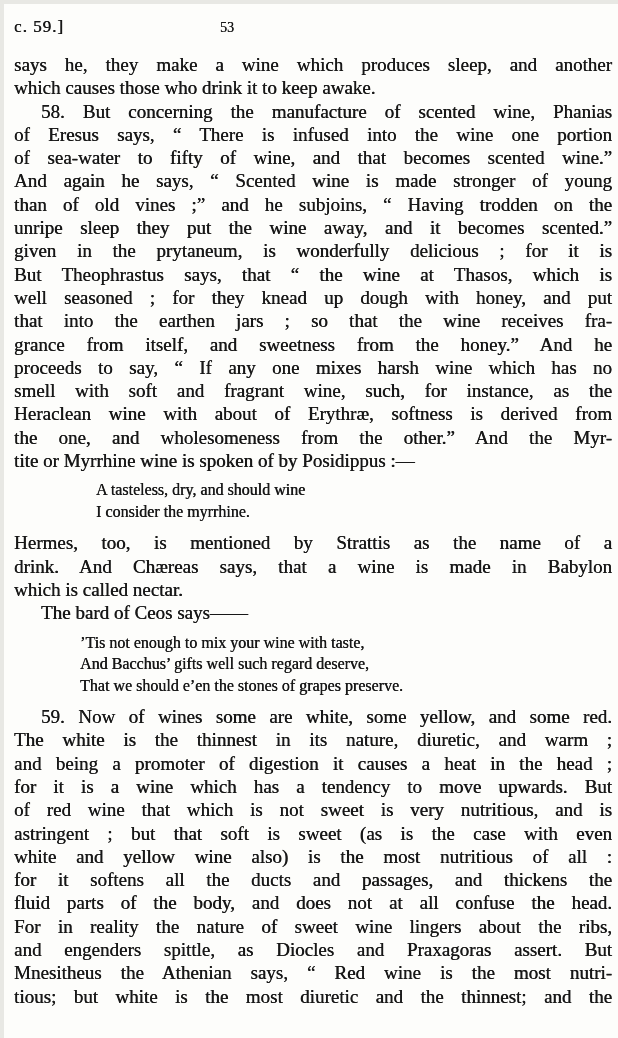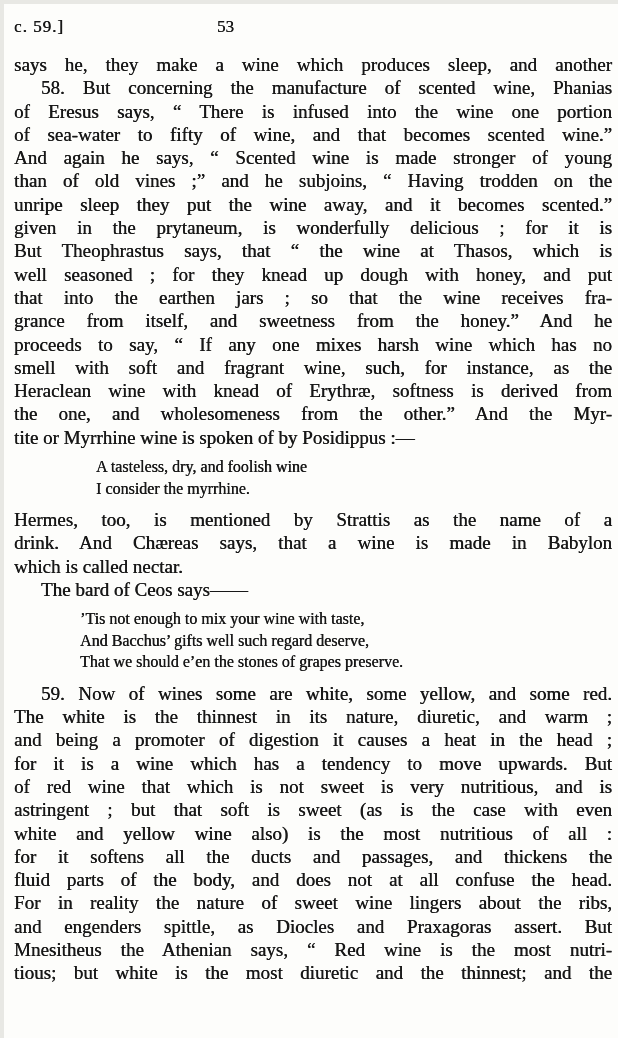--- a/index.html
+++ b/index.html
@@ -31,21 +31,21 @@
     text-align: center;
     font-size: 14.5px;
     font-weight: bold;
     letter-spacing: 2.2px;
     word-spacing: 7px;
     white-space: nowrap;
   }
   .header-right {
     width: 110px;
     text-align: right;
-    font-size: 17px;
+    font-size: 14px;
   }
   .body-text {
     margin-top: 16px;
     font-size: 19px;
     line-height: 23.3px;
   }
   .para { margin: 0; }
   .line {
     text-align: justify;
     text-align-last: justify;
@@ -70,41 +70,42 @@
 <body>
 
 <div class="page">
   <div class="header">
     <span class="header-left">c. 59.]</span>
     <span class="header-right">53</span>
   </div>
   <div class="body-text">
       <div class="para prose">
         <div class="line">says he, they make a wine which produces sleep, and another</div>
+        <div class="line final">which causes those who drink it to keep awake.</div>
       </div>
       <div class="para prose">
         <div class="line indent">58. But concerning the manufacture of scented wine, Phanias</div>
         <div class="line">of Eresus says, “ There is infused into the wine one portion</div>
         <div class="line">of sea-water to fifty of wine, and that becomes scented wine.”</div>
         <div class="line">And again he says, “ Scented wine is made stronger of young</div>
         <div class="line">than of old vines ;” and he subjoins, “ Having trodden on the</div>
         <div class="line">unripe sleep they put the wine away, and it becomes scented.”</div>
         <div class="line">given in the prytaneum, is wonderfully delicious ; for it is</div>
         <div class="line">But Theophrastus says, that “ the wine at Thasos, which is</div>
         <div class="line">well seasoned ; for they knead up dough with honey, and put</div>
         <div class="line">that into the earthen jars ; so that the wine receives fra-</div>
         <div class="line">grance from itself, and sweetness from the honey.” And he</div>
         <div class="line">proceeds to say, “ If any one mixes harsh wine which has no</div>
         <div class="line">smell with soft and fragrant wine, such, for instance, as the</div>
-        <div class="line">Heraclean wine with knead of Erythræ, softness is derived from</div>
+        <div class="line">Heraclean wine with about of Erythræ, softness is derived from</div>
         <div class="line">the one, and wholesomeness from the other.” And the Myr-</div>
         <div class="line final">tite or Myrrhine wine is spoken of by Posidippus :—</div>
       </div>
       <div class="para verse">
-        <div class="line">A tasteless, dry, and foolish wine</div>
+        <div class="line">A tasteless, dry, and should wine</div>
         <div class="line final">I consider the myrrhine.</div>
       </div>
       <div class="para prose">
         <div class="line">Hermes, too, is mentioned by Strattis as the name of a</div>
         <div class="line">drink. And Chæreas says, that a wine is made in Babylon</div>
         <div class="line final">which is called nectar.</div>
       </div>
       <div class="para prose">
         <div class="line indent final">The bard of Ceos says——</div>
       </div>

